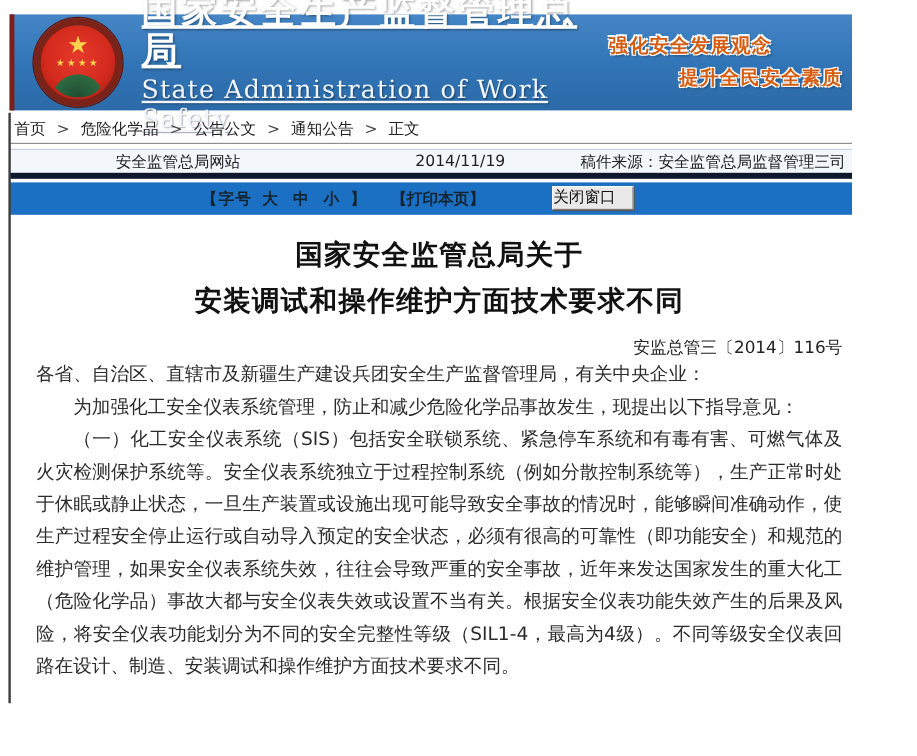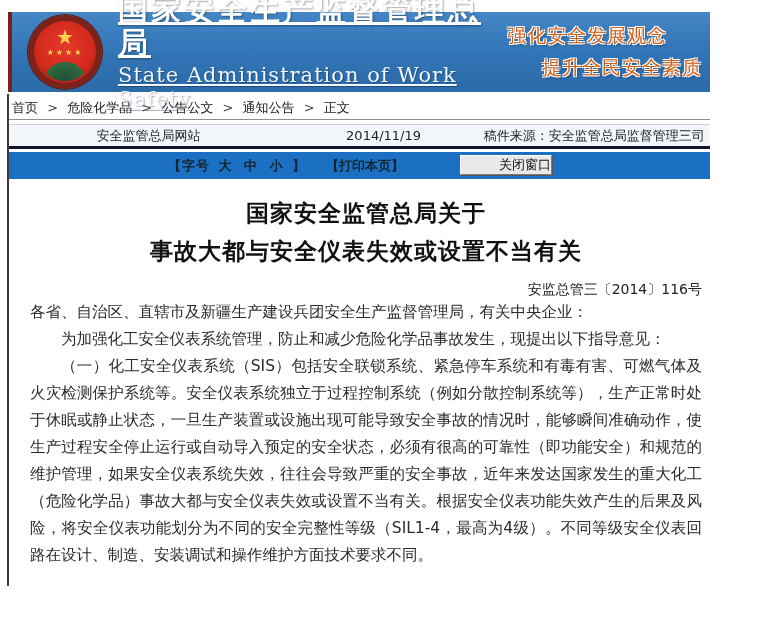--- a/index.html
+++ b/index.html
@@ -31,49 +31,49 @@
   .emblem .wreath{
     position:absolute;left:7px;right:7px;bottom:2px;height:22px;
     border-radius:0 0 40px 40px;
     background:radial-gradient(ellipse at 50% 100%,#1f4d33 0%,#2d6b40 60%,transparent 62%);
   }
   .org-titles{margin-left:16px;line-height:1.1;}
   .org-cn{color:#ffffff;font-size:30px;font-weight:bold;letter-spacing:3px;text-shadow:1px 1px 2px rgba(0,0,0,.35);text-decoration:underline;}
   .org-en{color:#f2f6ff;font-size:21px;font-family:"DejaVu Serif",serif;letter-spacing:1px;margin-top:5px;text-shadow:1px 1px 1px rgba(0,0,0,.3);text-decoration:underline;}
   .slogans{margin-left:auto;margin-right:8px;display:flex;flex-direction:column;width:210px;}
   .slogan{
-    font-size:19px;font-weight:normal;color:#d65c10;letter-spacing:1px;white-space:nowrap;
+    font-size:16px;font-weight:bold;color:#d65c10;letter-spacing:1px;white-space:nowrap;
     text-shadow:-1px -1px 0 #fff,1px -1px 0 #fff,-1px 1px 0 #fff,1px 1px 0 #fff,2px 2px 2px rgba(0,0,0,.35);
   }
   .slogan.first{align-self:flex-start;}
   .slogan.second{align-self:flex-end;margin-top:6px;}
   
   .breadcrumb{position:absolute;left:12px;top:99px;font-size:13px;color:#222;}
   .breadcrumb .crumb{cursor:pointer;}
   .breadcrumb .sep{margin:0 5px;color:#444;}
   .rule{position:absolute;left:8px;top:119px;width:702px;height:1px;background:#8f8f8f;}
   
   .info-bar{
     position:absolute;left:8px;top:124px;width:702px;height:25px;
-    background:#f3f7fc;border-top:1px solid #c9d2dd;border-bottom:3px solid #0f172a;
+    background:#f3f7fc;border-top:1px solid #c9d2dd;border-bottom:5px solid #0f172a;
     display:flex;align-items:center;font-size:13px;color:#222;box-sizing:border-box;
   }
   .info-site{width:40%;text-align:center;}
   .info-date{width:27%;text-align:center;}
   .info-source{width:33%;text-align:center;white-space:nowrap;}
   
   .toolbar{
     position:absolute;left:8px;top:152px;width:702px;height:27px;background:#1b70c3;
     font-size:13px;color:#14242f;
   }
   .fs-group{position:absolute;left:160px;top:5px;letter-spacing:1px;font-weight:bold;}
   .fs-opt{margin:0 3px;cursor:pointer;}
   .print-btn{position:absolute;left:318px;top:5px;font-weight:bold;cursor:pointer;}
   .close-btn{
-    position:absolute;left:452px;top:3px;width:92px;height:20px;line-height:18px;text-align:right;
+    position:absolute;left:452px;top:3px;width:68px;height:20px;line-height:18px;text-align:left;
     background:#e9e9e9;border:1px solid #7d7d7d;border-top-color:#ffffff;border-left-color:#ffffff;
     box-shadow:1px 1px 0 #555;font-size:13px;color:#111;cursor:pointer;box-sizing:border-box;
   }
   
   .content-left-border{position:absolute;left:7px;top:94px;width:2px;height:492px;background:#3d3d3d;}
   .article{position:absolute;left:30px;top:194px;width:672px;}
   .doc-title{
     text-align:center;font-size:23px;font-weight:bold;color:#111;
     font-family:"DejaVu Serif","DejaVu Sans",serif;line-height:38px;margin:0;letter-spacing:1px;
   }
@@ -134,20 +134,20 @@
       <span>】</span>
     </div>
     <span class="print-btn">【打印本页】</span>
     <span class="close-btn">关闭窗口</span>
   </div>
 
   <div class="content-left-border"></div>
 
   <div class="article">
     <div class="doc-title">国家安全监管总局关于</div>
-    <div class="doc-title">事故大都与安全仪表失效或设置不当有关</div>
+    <div class="doc-title">安装调试和操作维护方面技术要求不同</div>
     <div class="doc-number">安监总管三〔2014〕116号</div>
     <p class="p-addressee">各省、自治区、直辖市及新疆生产建设兵团安全生产监督管理局，有关中央企业：</p>
     <p class="p-indent">为加强化工安全仪表系统管理，防止和减少危险化学品事故发生，现提出以下指导意见：</p>
     <p class="p-indent">（一）化工安全仪表系统（SIS）包括安全联锁系统、紧急停车系统和有毒有害、可燃气体及火灾检测保护系统等。安全仪表系统独立于过程控制系统（例如分散控制系统等），生产正常时处于休眠或静止状态，一旦生产装置或设施出现可能导致安全事故的情况时，能够瞬间准确动作，使生产过程安全停止运行或自动导入预定的安全状态，必须有很高的可靠性（即功能安全）和规范的维护管理，如果安全仪表系统失效，往往会导致严重的安全事故，近年来发达国家发生的重大化工（危险化学品）事故大都与安全仪表失效或设置不当有关。根据安全仪表功能失效产生的后果及风险，将安全仪表功能划分为不同的安全完整性等级（SIL1-4，最高为4级）。不同等级安全仪表回路在设计、制造、安装调试和操作维护方面技术要求不同。</p>
   </div>
 
 </div>
 
 </body></html>

